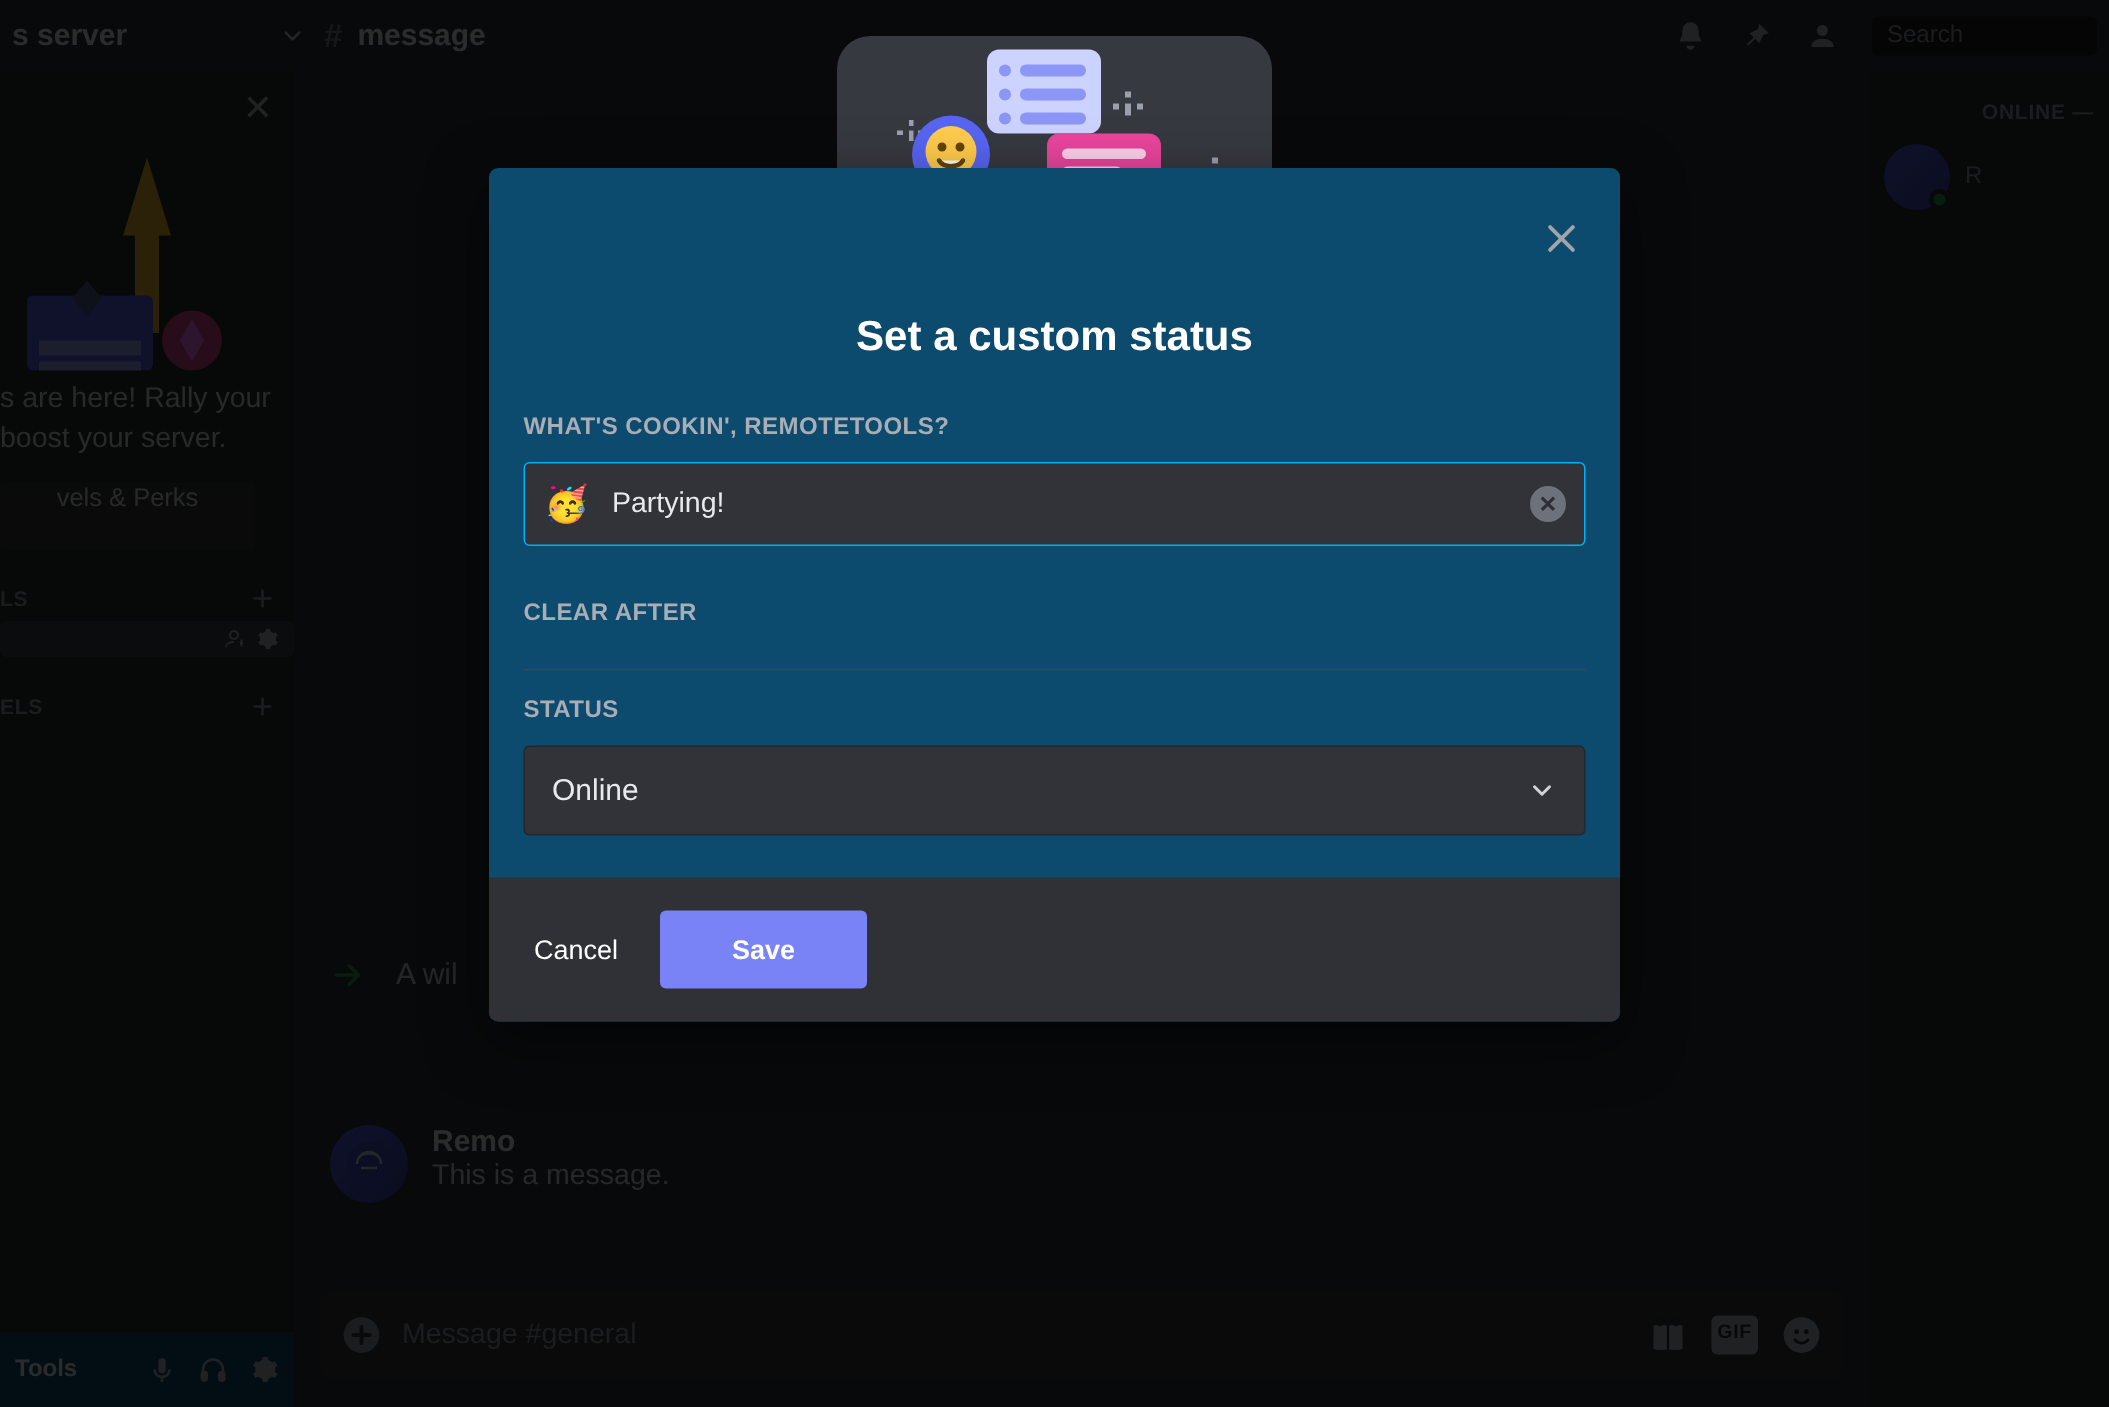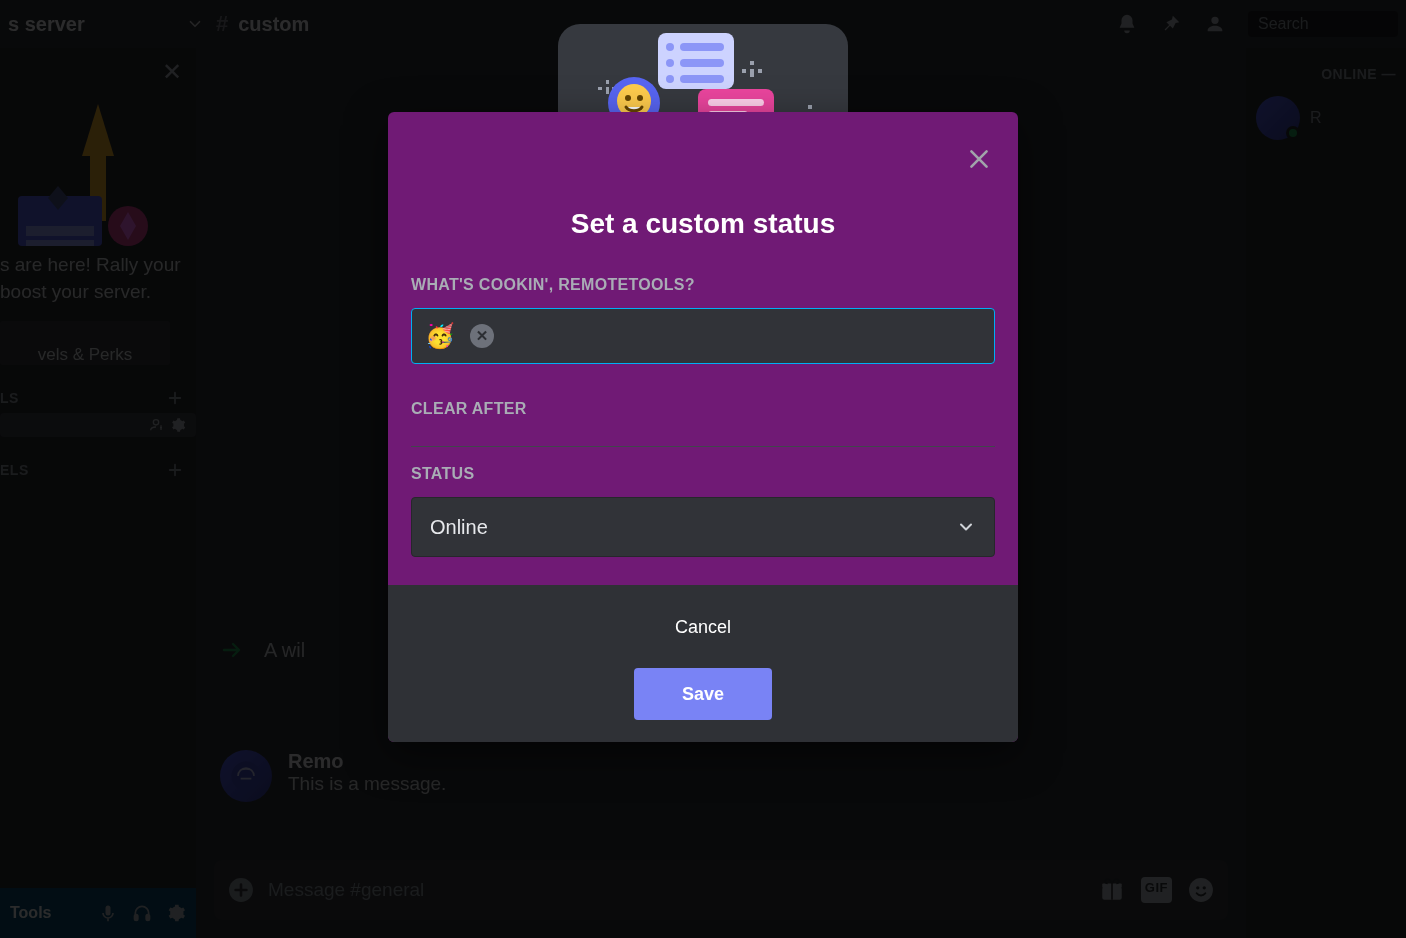--- a/index.html
+++ b/index.html
@@ -15,21 +15,21 @@
   .hash { color:#80848e; font-size:22px; font-weight:700; }
   .channel-name { color:#f2f3f5; font-weight:600; font-size:20px; }
   .topbar-right { margin-left:auto; display:flex; align-items:center; gap:22px; color:#b5bac1; }
   .topicon { width:22px; height:22px; display:inline-block; }
   .search { background:#1e1f22; border-radius:4px; padding:4px 10px; color:#949ba4; font-size:16px; width:150px; }
   .content { flex:1 1 auto; display:flex; min-height:0; }
   .sidebar-left { width:196px; background:#2b2d31; display:flex; flex-direction:column; color:#949ba4; font-size:15px; }
   .promo-close { align-self:flex-end; padding:10px 14px; color:#b5bac1; font-size:24px; }
   .promo-svg { width:160px; height:150px; margin:0 auto; }
   .promo-text { padding:6px 14px 16px 0; color:#dbdee1; font-size:19px; line-height:1.4; }
-  .perks-btn { margin:0 0 0 0; width:170px; background:#3a3c41; color:#dbdee1; border-radius:3px; height:44px; display:flex; align-items:flex-end; justify-content:center; font-size:17px; }
+  .perks-btn { margin:0 0 0 0; width:170px; background:#3a3c41; color:#dbdee1; border-radius:3px; height:44px; display:flex; align-items:flex-start; justify-content:center; font-size:17px; }
   .sec-header { display:flex; align-items:center; justify-content:space-between; padding:24px 12px 6px 0; font-weight:600; letter-spacing:.5px; font-size:14px; }
   .channel-item { display:flex; align-items:center; justify-content:flex-end; padding:4px 10px; gap:8px; color:#949ba4; }
   .channel-item.active { background:#404249; border-radius:4px; }
   .mini-icons { display:flex; gap:6px; color:#b5bac1; }
   .main { flex:1 1 auto; background:#313338; display:flex; flex-direction:column; position:relative; }
   .msgs { flex:1; padding:590px 24px 20px 24px; }
   .arrow-line { display:flex; align-items:center; gap:20px; color:#23a559; font-size:20px; }
   .arrow-line .txt { color:#cfd3d8; }
   .msg-row { display:flex; gap:16px; margin-top:88px; align-items:flex-start; }
   .avatar { width:52px; height:52px; border-radius:50%; background:linear-gradient(135deg,#5865f2,#3b44a8); display:flex; align-items:center; justify-content:center; color:#fff; }
@@ -43,34 +43,34 @@
   .mem-av-wrap { position:relative; width:44px; height:44px; }
   .mem-av { width:44px; height:44px; border-radius:50%; background:linear-gradient(135deg,#5865f2,#3b44a8); }
   .mem-dot { position:absolute; right:0; bottom:0; width:14px; height:14px; border-radius:50%; background:#23a559; border:3px solid #2b2d31; }
   .footer { position:absolute; left:0; bottom:0; height:50px; width:196px; background:#0c4a6e; display:flex; align-items:center; padding:0 10px; gap:14px; color:#b5bac1; }
   .footer .uname { color:#f2f3f5; font-weight:600; font-size:16px; margin-right:auto; }
 
   
   .overlay { position:absolute; inset:0; background:rgba(0,0,0,0.6); display:flex; align-items:flex-start; justify-content:center; }
   .modal-wrap { position:relative; margin-top:112px; }
   .art { position:absolute; top:-88px; left:50%; transform:translateX(-50%); width:290px; height:175px; background:#36393f; border-radius:22px 22px 0 0; padding-top:6px; display:flex; align-items:center; justify-content:center; }
-  .modal { width:630px; background:#701a75; border-radius:6px; box-shadow:0 12px 40px rgba(0,0,0,.5); overflow:visible; position:relative; }
+  .modal { width:754px; background:#0c4a6e; border-radius:6px; box-shadow:0 12px 40px rgba(0,0,0,.5); overflow:visible; position:relative; }
   .modal-close { position:absolute; top:34px; right:26px; color:#a1a4aa; cursor:pointer; }
   .modal-body { padding:96px 23px 28px 23px; }
   .modal-title { color:#ffffff; font-weight:700; font-size:28px; text-align:center; }
   .label { color:#a9adb5; font-size:16px; font-weight:600; letter-spacing:.3px; margin-top:36px; margin-bottom:14px; }
   .label:first-of-type { margin-top:40px; }
   .status-input-wrap { display:flex; align-items:center; height:56px; background:#313338; border:1px solid #00aff4; border-radius:4px; padding:0 12px; gap:14px; }
   .emoji-slot { width:32px; height:32px; border-radius:50%; display:flex; align-items:center; justify-content:center; font-size:24px; }
   .status-input { flex:1; background:transparent; border:none; outline:none; color:#e7e9ec; font-size:19px; }
   .clear-x { width:24px; height:24px; border-radius:50%; background:#6d717a; color:#2c2e33; display:flex; align-items:center; justify-content:center; font-size:15px; font-weight:700; cursor:pointer; }
   .modal-select { height:60px; background:#313338; border:1px solid #26272b; border-radius:4px; display:flex; align-items:center; padding:0 18px; color:#e7e9ec; font-size:20px; cursor:pointer; }
   .modal-select .chev { margin-left:auto; color:#cfd3d8; }
   .divider { height:1px; background:#42454c; margin:28px 0 18px 0; }
-  .modal-footer { background:#2f3136; border-radius:0 0 6px 6px; padding:22px 22px; display:flex; justify-content:flex-start; align-items:center; gap:20px;flex-direction:column; }
+  .modal-footer { background:#2f3136; border-radius:0 0 6px 6px; padding:22px 22px; display:flex; justify-content:flex-start; align-items:center; gap:20px; }
   .btn-cancel { background:transparent; border:none; color:#fff; font-size:18px; cursor:pointer; padding:10px 8px; }
   .btn-save { background:#7983f5; border:none; color:#fff; font-size:18px; font-weight:600; border-radius:4px; height:52px; width:138px; cursor:pointer; }
 
   svg { display:block; }
 </style>
 </head>
 <body>
 
 <div class="bg">
 
@@ -78,21 +78,21 @@
     <div class="server-name">
       <span>s server</span>
       <span class="chev">
         <svg width="18" height="18" viewBox="0 0 24 24" fill="none">
             <path d="M6 9l6 6 6-6" stroke="currentColor" stroke-width="2.2" stroke-linecap="round" stroke-linejoin="round"></path>
           </svg>
       </span>
     </div>
     <div class="channel-header">
       <span class="hash">#</span>
-      <span class="channel-name">custom</span>
+      <span class="channel-name">message</span>
     </div>
     <div class="topbar-right">
       <span class="topicon">
         <svg viewBox="0 0 24 24" width="22" height="22" fill="currentColor">
             <path d="M12 2a6 6 0 00-6 6v3.5L4 16h16l-2-4.5V8a6 6 0 00-6-6zm0 20a3 3 0 003-3H9a3 3 0 003 3z"></path>
           </svg>
       </span>
       <span class="topicon">
         <svg viewBox="0 0 24 24" width="22" height="22" fill="currentColor">
             <path d="M14 3l7 7-4 1-3 6-3-3-5 5-1-1 5-5-3-3 6-3 1-4z"></path>
@@ -312,20 +312,21 @@
       </span>
 
       <div class="modal-body">
         <div class="modal-title">Set a custom status</div>
 
         <div class="label">WHAT'S COOKIN', REMOTETOOLS?</div>
         <div class="status-input-wrap">
           <span class="emoji-slot">
             <span>🥳</span>
           </span>
+          <input class="status-input" type="text" value="Partying!" style="">
           <span class="clear-x">✕</span>
         </div>
 
         <div class="label">CLEAR AFTER</div>
 
         <div class="divider"></div>
 
         <div class="label" style="margin-top:12px">STATUS</div>
         <div class="modal-select">
           <span>Online</span>

